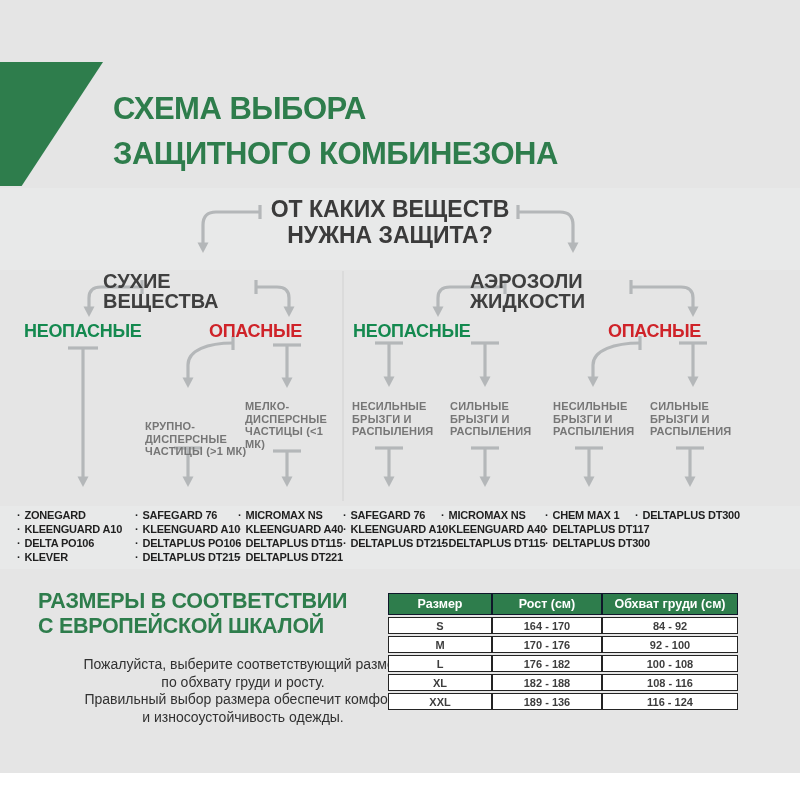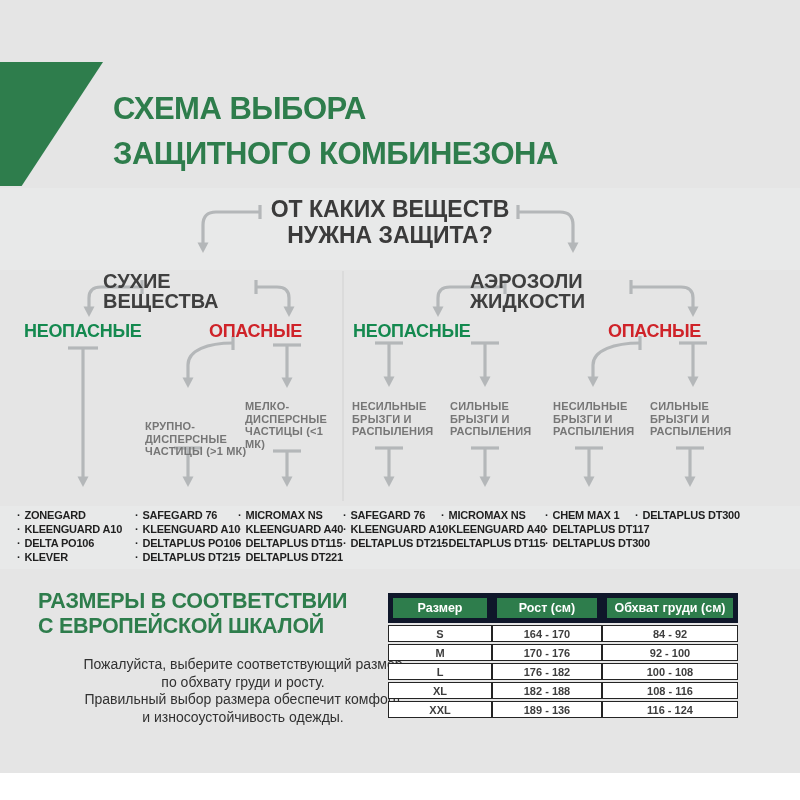--- a/index.html
+++ b/index.html
@@ -29,21 +29,21 @@
   .pcol{top:508px;font-size:11px;line-height:14px;font-weight:bold;color:#1F1F1F;
         letter-spacing:-0.2px;white-space:nowrap;}
   .pitem::before{content:"·";margin-right:4px;}
   .sz-head{left:38px;top:589px;font-size:21.5px;line-height:25px;font-weight:bold;
            color:#2E7D4C;white-space:pre-line;letter-spacing:-0.3px;}
   .sz-note{left:38px;top:656px;width:410px;font-size:14px;line-height:17.5px;
            color:#313131;white-space:pre-line;text-align:center;}
   table.size-table{position:absolute;left:388px;top:591px;width:350px;
            border-collapse:separate;border-spacing:0 2px;table-layout:fixed;}
   table.size-table th{background:#2E7D4C;color:#ffffff;font-size:12.5px;font-weight:bold;
-           height:20px;border:5px solid #0f172a;padding:0;text-align:center;}
+           height:20px;border:1px solid #0f172a;padding:0;text-align:center;}
   table.size-table td{background:#ffffff;color:#3E3E3E;font-size:11px;font-weight:bold;
            height:13px;border:1px solid #242424;padding:1px 0;text-align:center;}
 </style>
 </head>
 <body>
 
 <div class="canvas">
 
   <div class="abs corner"></div>
 

